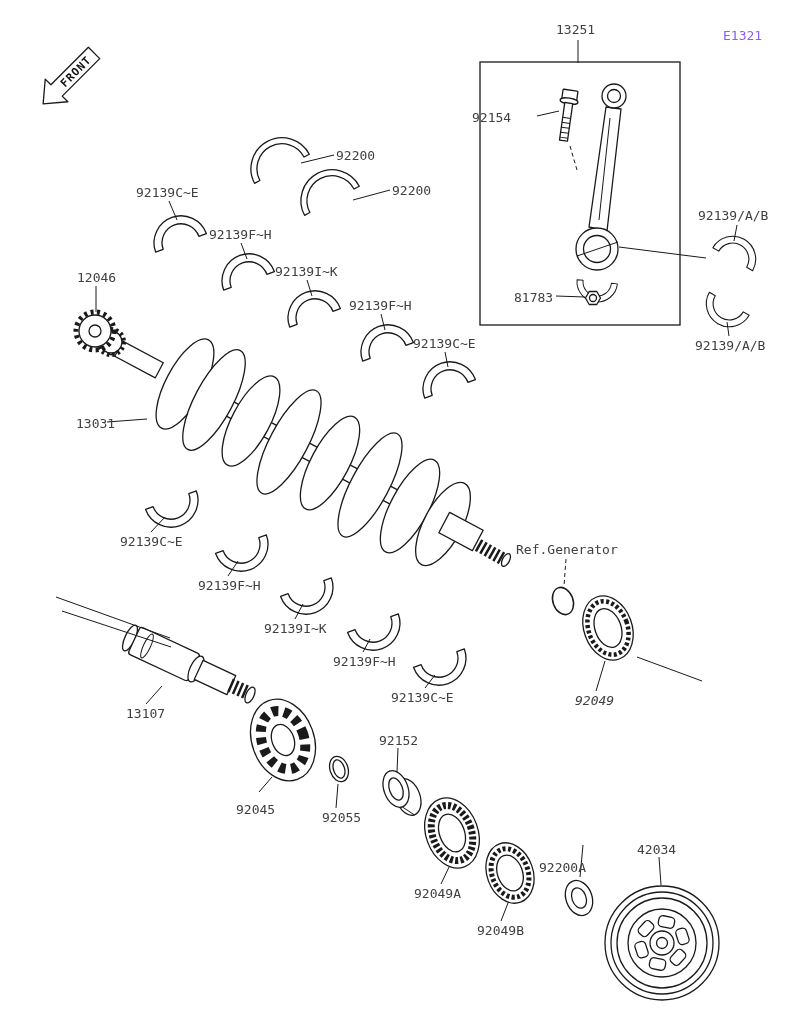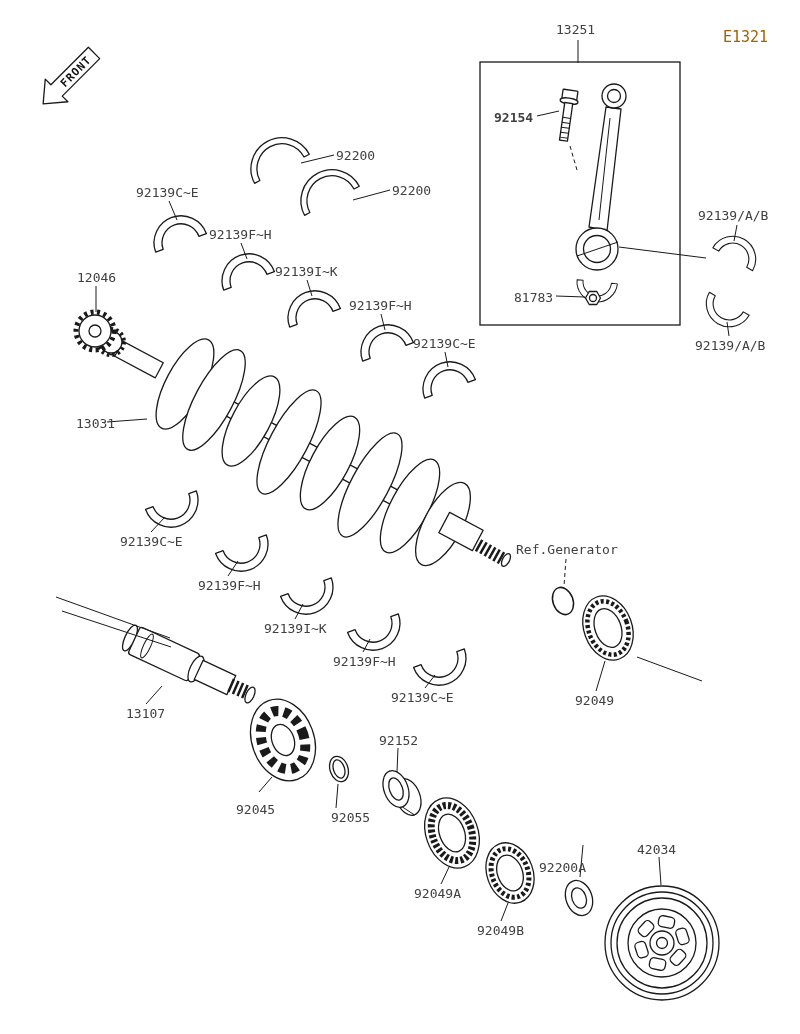--- a/index.html
+++ b/index.html
@@ -4,21 +4,21 @@
 <style>
   html,body{margin:0;padding:0;background:#fff;}
   #page{position:relative;width:800px;height:1034px;background:#fff;overflow:hidden;
         font-family:"DejaVu Sans Mono", monospace;}
   svg{position:absolute;left:0;top:0;}
   .part{fill:#fff;stroke:#1a1a1a;stroke-width:1.3;stroke-linejoin:round;}
   .none{fill:none;stroke:#1a1a1a;stroke-width:1.3;}
   .ln{stroke:#1a1a1a;stroke-width:1;fill:none;}
   .dash{stroke-dasharray:4 3;}
   .callout{position:absolute;font-size:13px;color:#404040;white-space:nowrap;line-height:15px;}
-  .figcode{position:absolute;font-size:15px;color:#a16207;white-space:nowrap;}
+  .figcode{position:absolute;font-size:13px;color:#8b5cf6;white-space:nowrap;}
 </style>
 </head>
 <body>
 
 <div id="page">
 
 <svg width="800" height="1034" viewBox="0 0 800 1034">
   <defs>
     <path id="shell" d="M -27 3 A 27 27 0 0 1 27 3 L 19 3 A 19 19 0 0 0 -19 3 Z"></path>
     <path id="shellthin" d="M -31 2 A 31 31 0 0 1 31 2 L 25 2 A 25 25 0 0 0 -25 2 Z"></path>
@@ -213,42 +213,42 @@
 
   <g transform="translate(70,77) rotate(-45)">
     <polygon class="part" points="-38,0 -19,-16 -19,-8 34,-8 34,8 -19,8 -19,16"></polygon>
     <text x="8" y="4" text-anchor="middle" font-size="11" font-weight="bold" fill="#111" letter-spacing="1">FRONT</text>
   </g>
 </svg>
 
 <div class="figcode" style="left:723px;top:28px;">E1321</div>
 
 <div class="callout" style="left:556px;top:22px;">13251</div>
-<div class="callout" style="left:494px;top:110px;font-weight:bold;">92154</div>
+<div class="callout" style="left:472px;top:110px;">92154</div>
 <div class="callout" style="left:336px;top:148px;">92200</div>
 <div class="callout" style="left:392px;top:183px;">92200</div>
 <div class="callout" style="left:136px;top:185px;">92139C~E</div>
 <div class="callout" style="left:209px;top:227px;">92139F~H</div>
 <div class="callout" style="left:698px;top:208px;">92139/A/B</div>
 <div class="callout" style="left:275px;top:264px;">92139I~K</div>
 <div class="callout" style="left:349px;top:298px;">92139F~H</div>
 <div class="callout" style="left:514px;top:290px;">81783</div>
 <div class="callout" style="left:695px;top:338px;">92139/A/B</div>
 <div class="callout" style="left:77px;top:270px;">12046</div>
 <div class="callout" style="left:413px;top:336px;">92139C~E</div>
 <div class="callout" style="left:64px;top:416px;margin-left:12px;">13031</div>
 <div class="callout" style="left:120px;top:534px;">92139C~E</div>
 <div class="callout" style="left:198px;top:578px;">92139F~H</div>
 <div class="callout" style="left:516px;top:542px;">Ref.Generator</div>
 <div class="callout" style="left:264px;top:621px;">92139I~K</div>
 <div class="callout" style="left:333px;top:654px;">92139F~H</div>
 <div class="callout" style="left:126px;top:706px;">13107</div>
 <div class="callout" style="left:391px;top:690px;">92139C~E</div>
-<div class="callout" style="left:575px;top:693px;">92049</div>
+<div class="callout" style="left:575px;top:693px;font-style:italic;">92049</div>
 <div class="callout" style="left:379px;top:733px;">92152</div>
 <div class="callout" style="left:236px;top:794px;margin-top:8px;">92045</div>
-<div class="callout" style="left:331px;top:810px;">92055</div>
+<div class="callout" style="left:322px;top:810px;">92055</div>
 <div class="callout" style="left:539px;top:829px;margin-top:31px;">92200A</div>
 <div class="callout" style="left:637px;top:842px;">42034</div>
 <div class="callout" style="left:414px;top:886px;">92049A</div>
 <div class="callout" style="left:477px;top:923px;">92049B</div>
 
 </div>
 
 </body></html>

